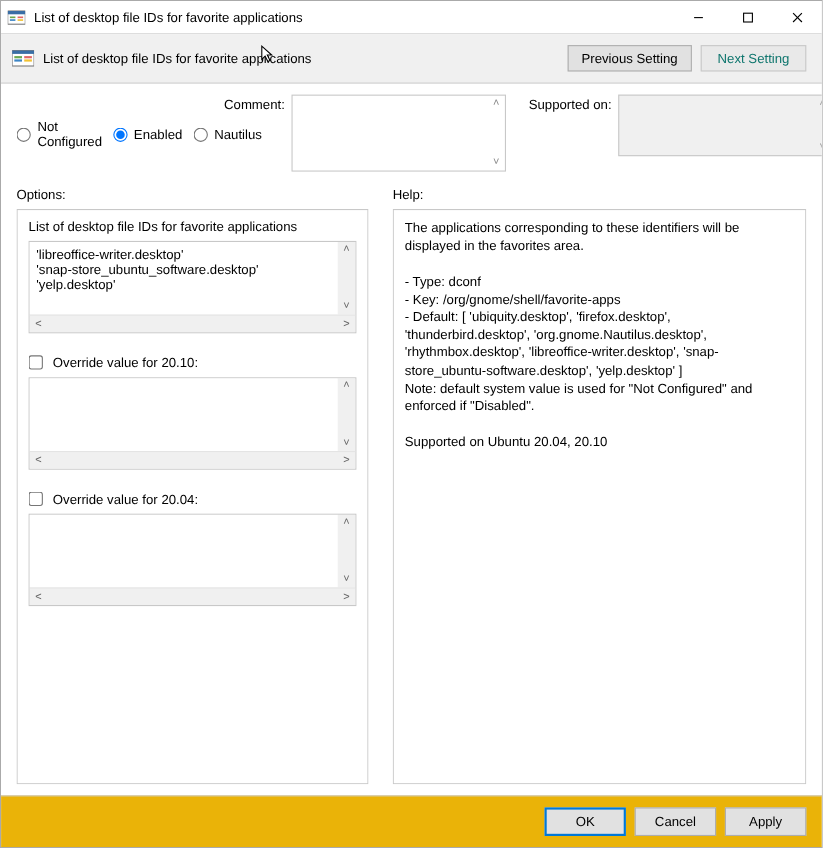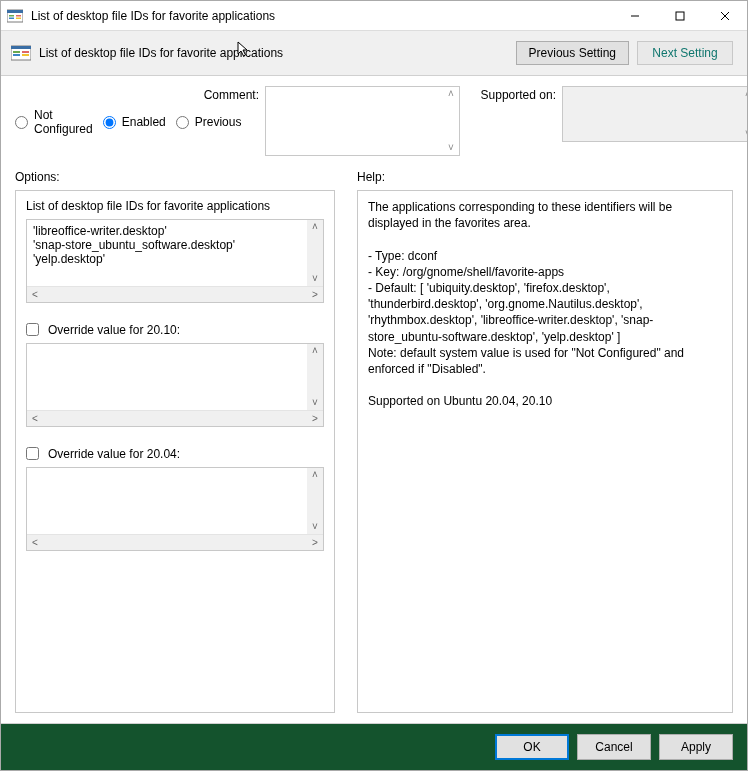--- a/index.html
+++ b/index.html
@@ -246,21 +246,21 @@
   }
   .check-row input { margin:0; }
 
   .help-text {
     white-space: pre-wrap;
     line-height: 1.35;
   }
 
   
   .footer {
-    background: #14532d;
+    background: #eab308;
     border-top: 1px solid #d0d0d0;
     padding: 10px 14px;
     display: flex;
     justify-content: flex-end;
     gap: 8px;
   }
   .footer .btn { min-width: 74px; padding: 4px 10px; }
   .footer .btn.default {
     border: 2px solid #0078d7;
     background: #e1e1e1;
@@ -334,21 +334,21 @@
         <label class="radio-row">
           <input type="radio" name="state" style="">
           <span>Not Configured</span>
         </label>
         <label class="radio-row">
           <input type="radio" name="state" checked="" style="">
           <span>Enabled</span>
         </label>
         <label class="radio-row">
           <input type="radio" name="state" style="">
-          <span>Previous</span>
+          <span>Nautilus</span>
         </label>
       </div>
 
       <div class="comment-block">
         <div class="labeled-row">
           <span class="lbl">Comment:</span>
           <div class="sunken-box tall">
             <textarea style=""></textarea>
             <div class="scroll-hints">
                 <span>˄</span>

